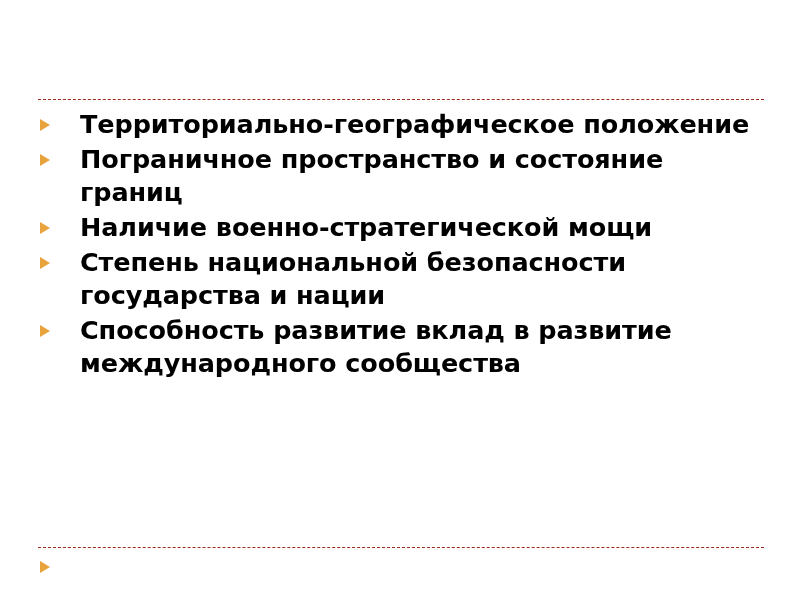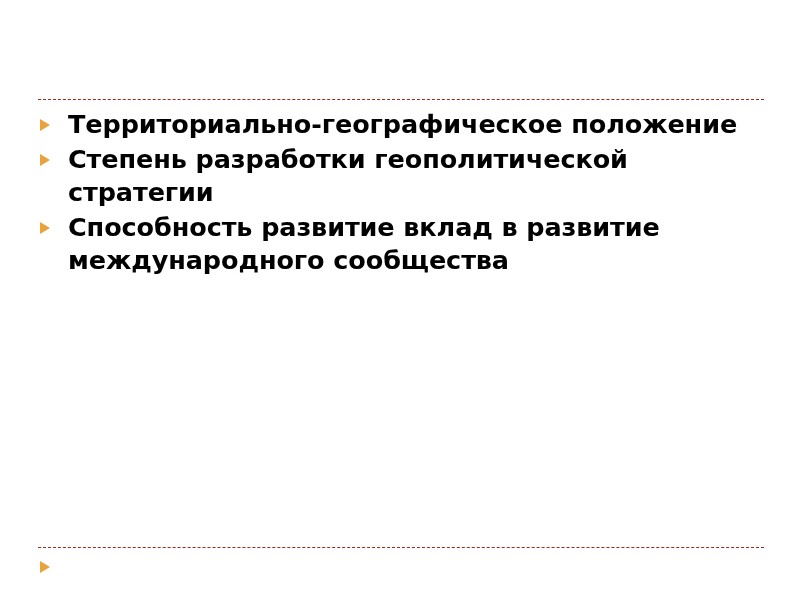--- a/index.html
+++ b/index.html
@@ -47,20 +47,21 @@
     text-align: left;
   }
   .bullet-marker svg { display: block; }
   .bullet-text {
     flex: 1 1 auto;
     font-size: 25.5px;
     line-height: 33px;
     font-weight: bold;
     color: #000000;
     letter-spacing: -0.1px;
+    margin-left: 12px;
   }
   .last-row {
     position: absolute;
     left: 38px;
     top: 556px;
   }
   .last-row .bullet-marker {
     padding-top: 4px;
   }
 </style>
@@ -75,32 +76,48 @@
 
     <div class="bullet-row">
       <span class="bullet-marker">
         <svg width="14" height="14" viewBox="0 0 14 14">
             <polygon points="2,1 12,7 2,13" fill="#e8a33d"></polygon>
           </svg>
       </span>
       <span class="bullet-text">Территориально-географическое положение</span>
     </div>
 
-
-
+    <div class="bullet-row">
+      <span class="bullet-marker">
+        <svg width="14" height="14" viewBox="0 0 14 14">
+            <polygon points="2,1 12,7 2,13" fill="#e8a33d"></polygon>
+          </svg>
+      </span>
+      <span class="bullet-text">Пограничное пространство и состояние границ</span>
+    </div>
 
 
     <div class="bullet-row">
       <span class="bullet-marker">
         <svg width="14" height="14" viewBox="0 0 14 14">
             <polygon points="2,1 12,7 2,13" fill="#e8a33d"></polygon>
           </svg>
       </span>
-      <span class="bullet-text">Степень разработки геополитической стратегии</span>
+      <span class="bullet-text">Наличие военно-стратегической мощи</span>
     </div>
+
+    <div class="bullet-row">
+      <span class="bullet-marker">
+        <svg width="14" height="14" viewBox="0 0 14 14">
+            <polygon points="2,1 12,7 2,13" fill="#e8a33d"></polygon>
+          </svg>
+      </span>
+      <span class="bullet-text">Степень национальной безопасности государства и нации</span>
+    </div>
+
 
     <div class="bullet-row">
       <span class="bullet-marker">
         <svg width="14" height="14" viewBox="0 0 14 14">
             <polygon points="2,1 12,7 2,13" fill="#e8a33d"></polygon>
           </svg>
       </span>
       <span class="bullet-text">Способность развитие вклад в  развитие международного сообщества</span>
     </div>
 

